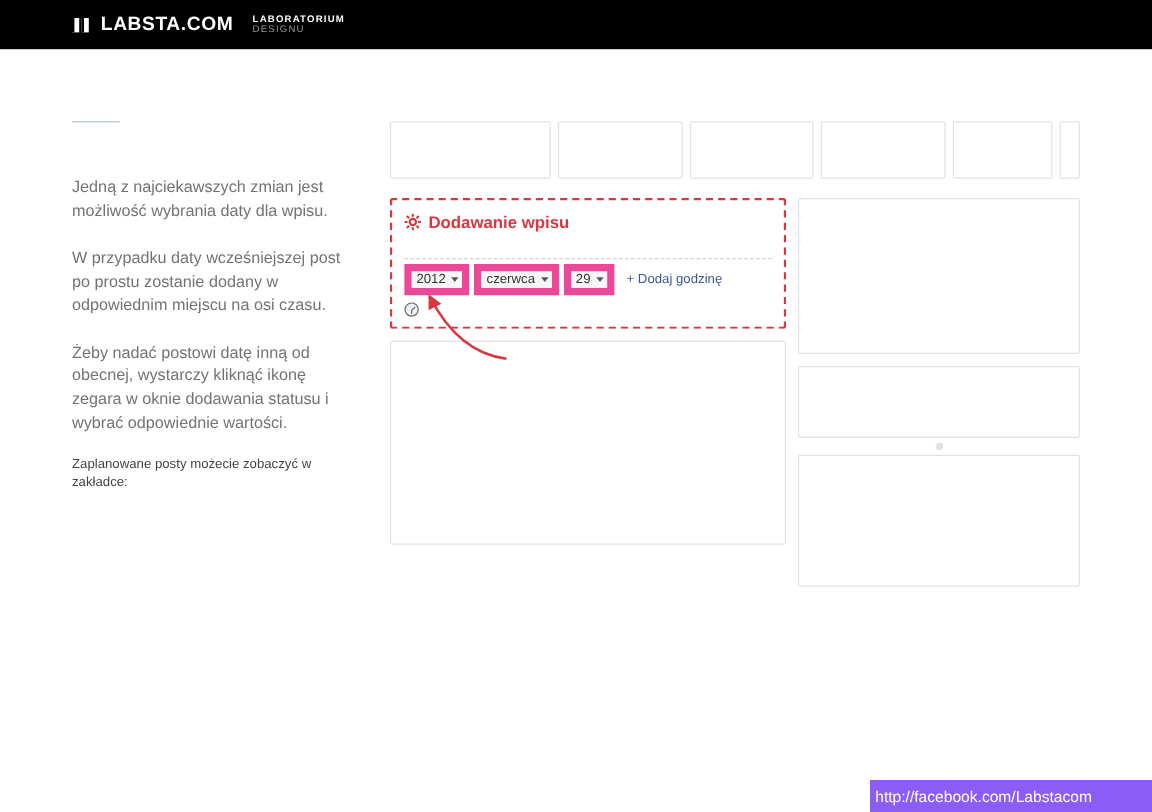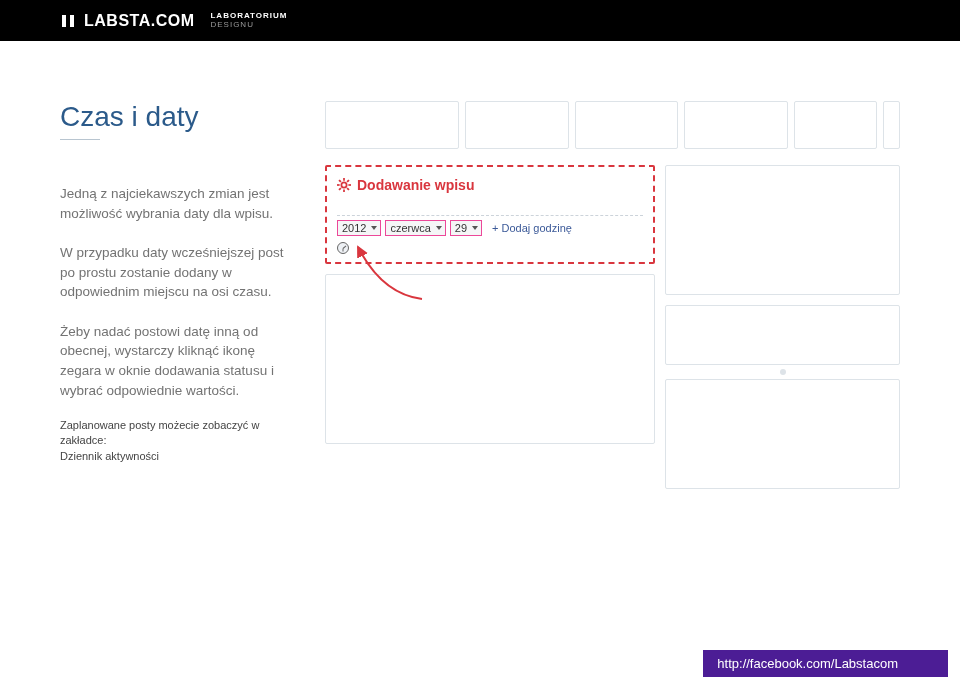--- a/index.html
+++ b/index.html
@@ -130,21 +130,21 @@
     }
     .date-row {
       display: flex;
       align-items: center;
       gap: 4px;
       font-size: 11px;
       padding-top: 4px;
       border-top: 1px dashed #ccd3da;
     }
     .date-select {
-      border: 1px solid #ec4899;
+      border: 6px solid #ec4899;
       background: #f5f6f7;
       padding: 1px 14px 1px 4px;
       font-size: 11px;
       position: relative;
       color: #333;
     }
     .date-select::after{
       content:"";
       position:absolute;
       right:3px; top:50%;
@@ -199,24 +199,24 @@
     .right-card-3 { height: 110px; }
     .right-divider-dot {
       width: 6px; height: 6px; border-radius: 50%;
       background: #dde3e8; align-self: center;
       margin: -6px 0;
     }
 
     .footer {
       position: absolute;
       bottom: 0;
-      right: 12px;
-      background: #4c1d95;
+      right: 0;
+      background: #8b5cf6;
       color: #fff;
-      padding: 6px 50px 6px 14px;
+      padding: 6px 50px 6px 4px;
       font-size: 13px;
     }
   </style>
 </head>
 <body>
 
 <div class="header">
   <div class="logo-box">
     <span class="logo-icon">
       <svg viewBox="0 0 16 16" width="16" height="16">
@@ -229,30 +229,28 @@
     <span class="logo-text">LABSTA.COM</span>
     <div class="logo-subtitle">
       <div>LABORATORIUM</div>
       <div>DESIGNU</div>
     </div>
   </div>
 </div>
 
 <div class="main">
   <div class="left-col">
-    <h1 class="page-title">Czas i daty</h1>
     <div class="title-underline"></div>
 
     <p class="para">Jedną z najciekawszych zmian jest możliwość wybrania daty dla wpisu.</p>
     <p class="para">W przypadku daty wcześniejszej post po prostu zostanie dodany w odpowiednim miejscu na osi czasu.</p>
     <p class="para">Żeby nadać postowi datę inną od obecnej, wystarczy kliknąć ikonę zegara w oknie dodawania statusu i wybrać odpowiednie wartości.</p>
 
     <div class="small-note">
       <div>Zaplanowane posty możecie zobaczyć w zakładce:</div>
-      <div>Dziennik aktywności</div>
     </div>
   </div>
 
   <div class="right-col">
     <div class="tab-row">
       <div class="placeholder-tab"></div>
       <div class="placeholder-tab"></div>
       <div class="placeholder-tab"></div>
       <div class="placeholder-tab"></div>
       <div class="placeholder-tab"></div>

